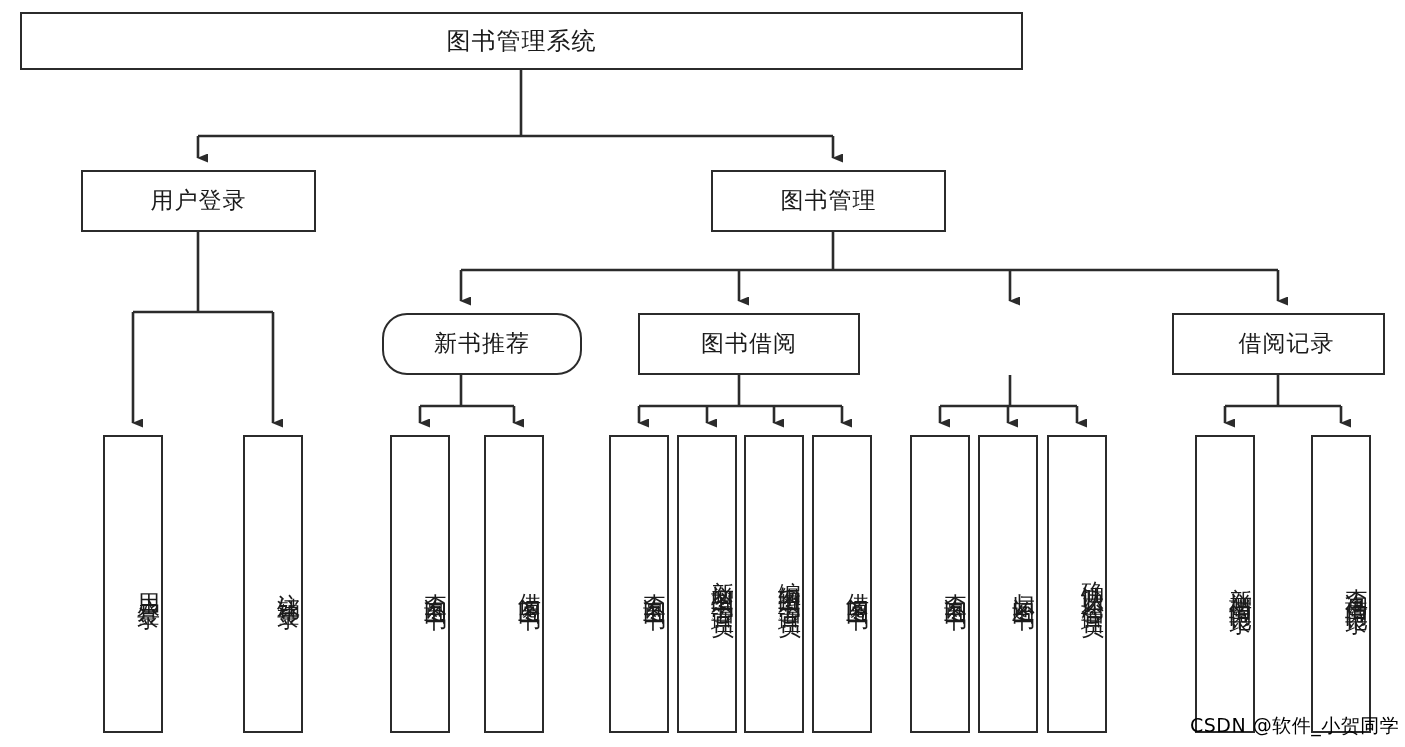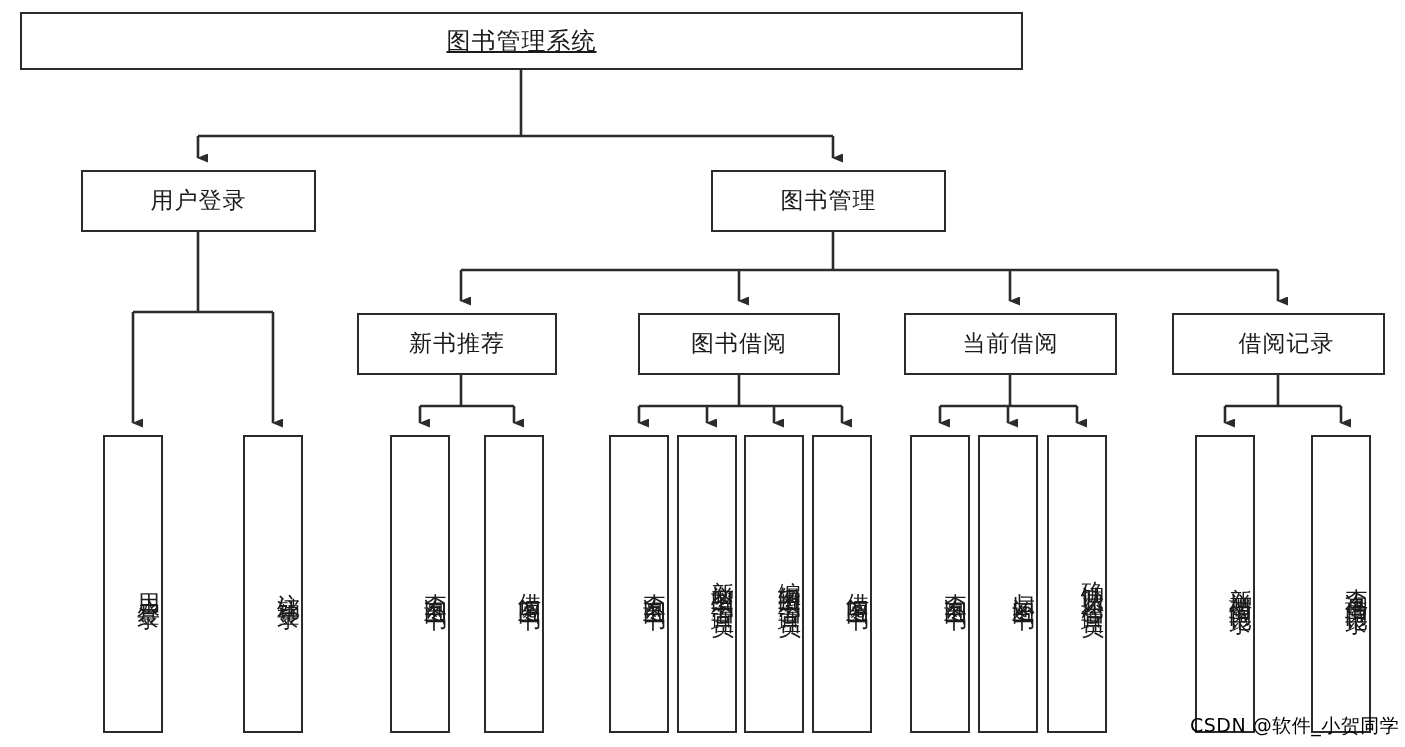--- a/index.html
+++ b/index.html
@@ -112,39 +112,36 @@
       <path d="M1008,406 L1008,423" marker-end="url(#arrow)"></path>
       <path d="M1077,406 L1077,423" marker-end="url(#arrow)"></path>
 
       <path d="M1278,375 L1278,406"></path>
       <path d="M1225,406 L1341,406"></path>
       <path d="M1225,406 L1225,423" marker-end="url(#arrow)"></path>
       <path d="M1341,406 L1341,423" marker-end="url(#arrow)"></path>
     </g>
   </svg>
 
-  <div class="node horiz root" style="left:20px; top:12px; width:1003px; height:58px;text-decoration:underline;">
+  <div class="node horiz root" style="left:20px; top:12px; width:1003px; height:58px;">
     <span>图书管理系统</span>
   </div>
 
   <div class="node horiz" style="left:81px; top:170px; width:235px; height:62px;">
     <span>用户登录</span>
   </div>
   <div class="node horiz" style="left:711px; top:170px; width:235px; height:62px;align-items:center;">
     <span>图书管理</span>
   </div>
 
-  <div class="node horiz" style="left:357px; top:313px; width:200px; height:62px;">
+  <div class="node horiz" style="left:382px; top:313px; width:200px; height:62px;border-radius:25px;">
     <span>新书推荐</span>
   </div>
-  <div class="node horiz" style="left:638px; top:313px; width:202px; height:62px;">
+  <div class="node horiz" style="left:638px; top:313px; width:222px; height:62px;">
     <span>图书借阅</span>
-  </div>
-  <div class="node horiz" style="left:904px; top:313px; width:213px; height:62px;">
-    <span>当前借阅</span>
   </div>
   <div class="node horiz" style="left:1172px; top:313px; width:213px; height:62px;padding-left:16px;">
     <span>借阅记录</span>
   </div>
 
   <div class="node vert" style="left:103px; top:435px; width:60px; height:298px;">
     <span>用户登录</span>
   </div>
   <div class="node vert" style="left:243px; top:435px; width:60px; height:298px;">
     <span>注销登录</span>

